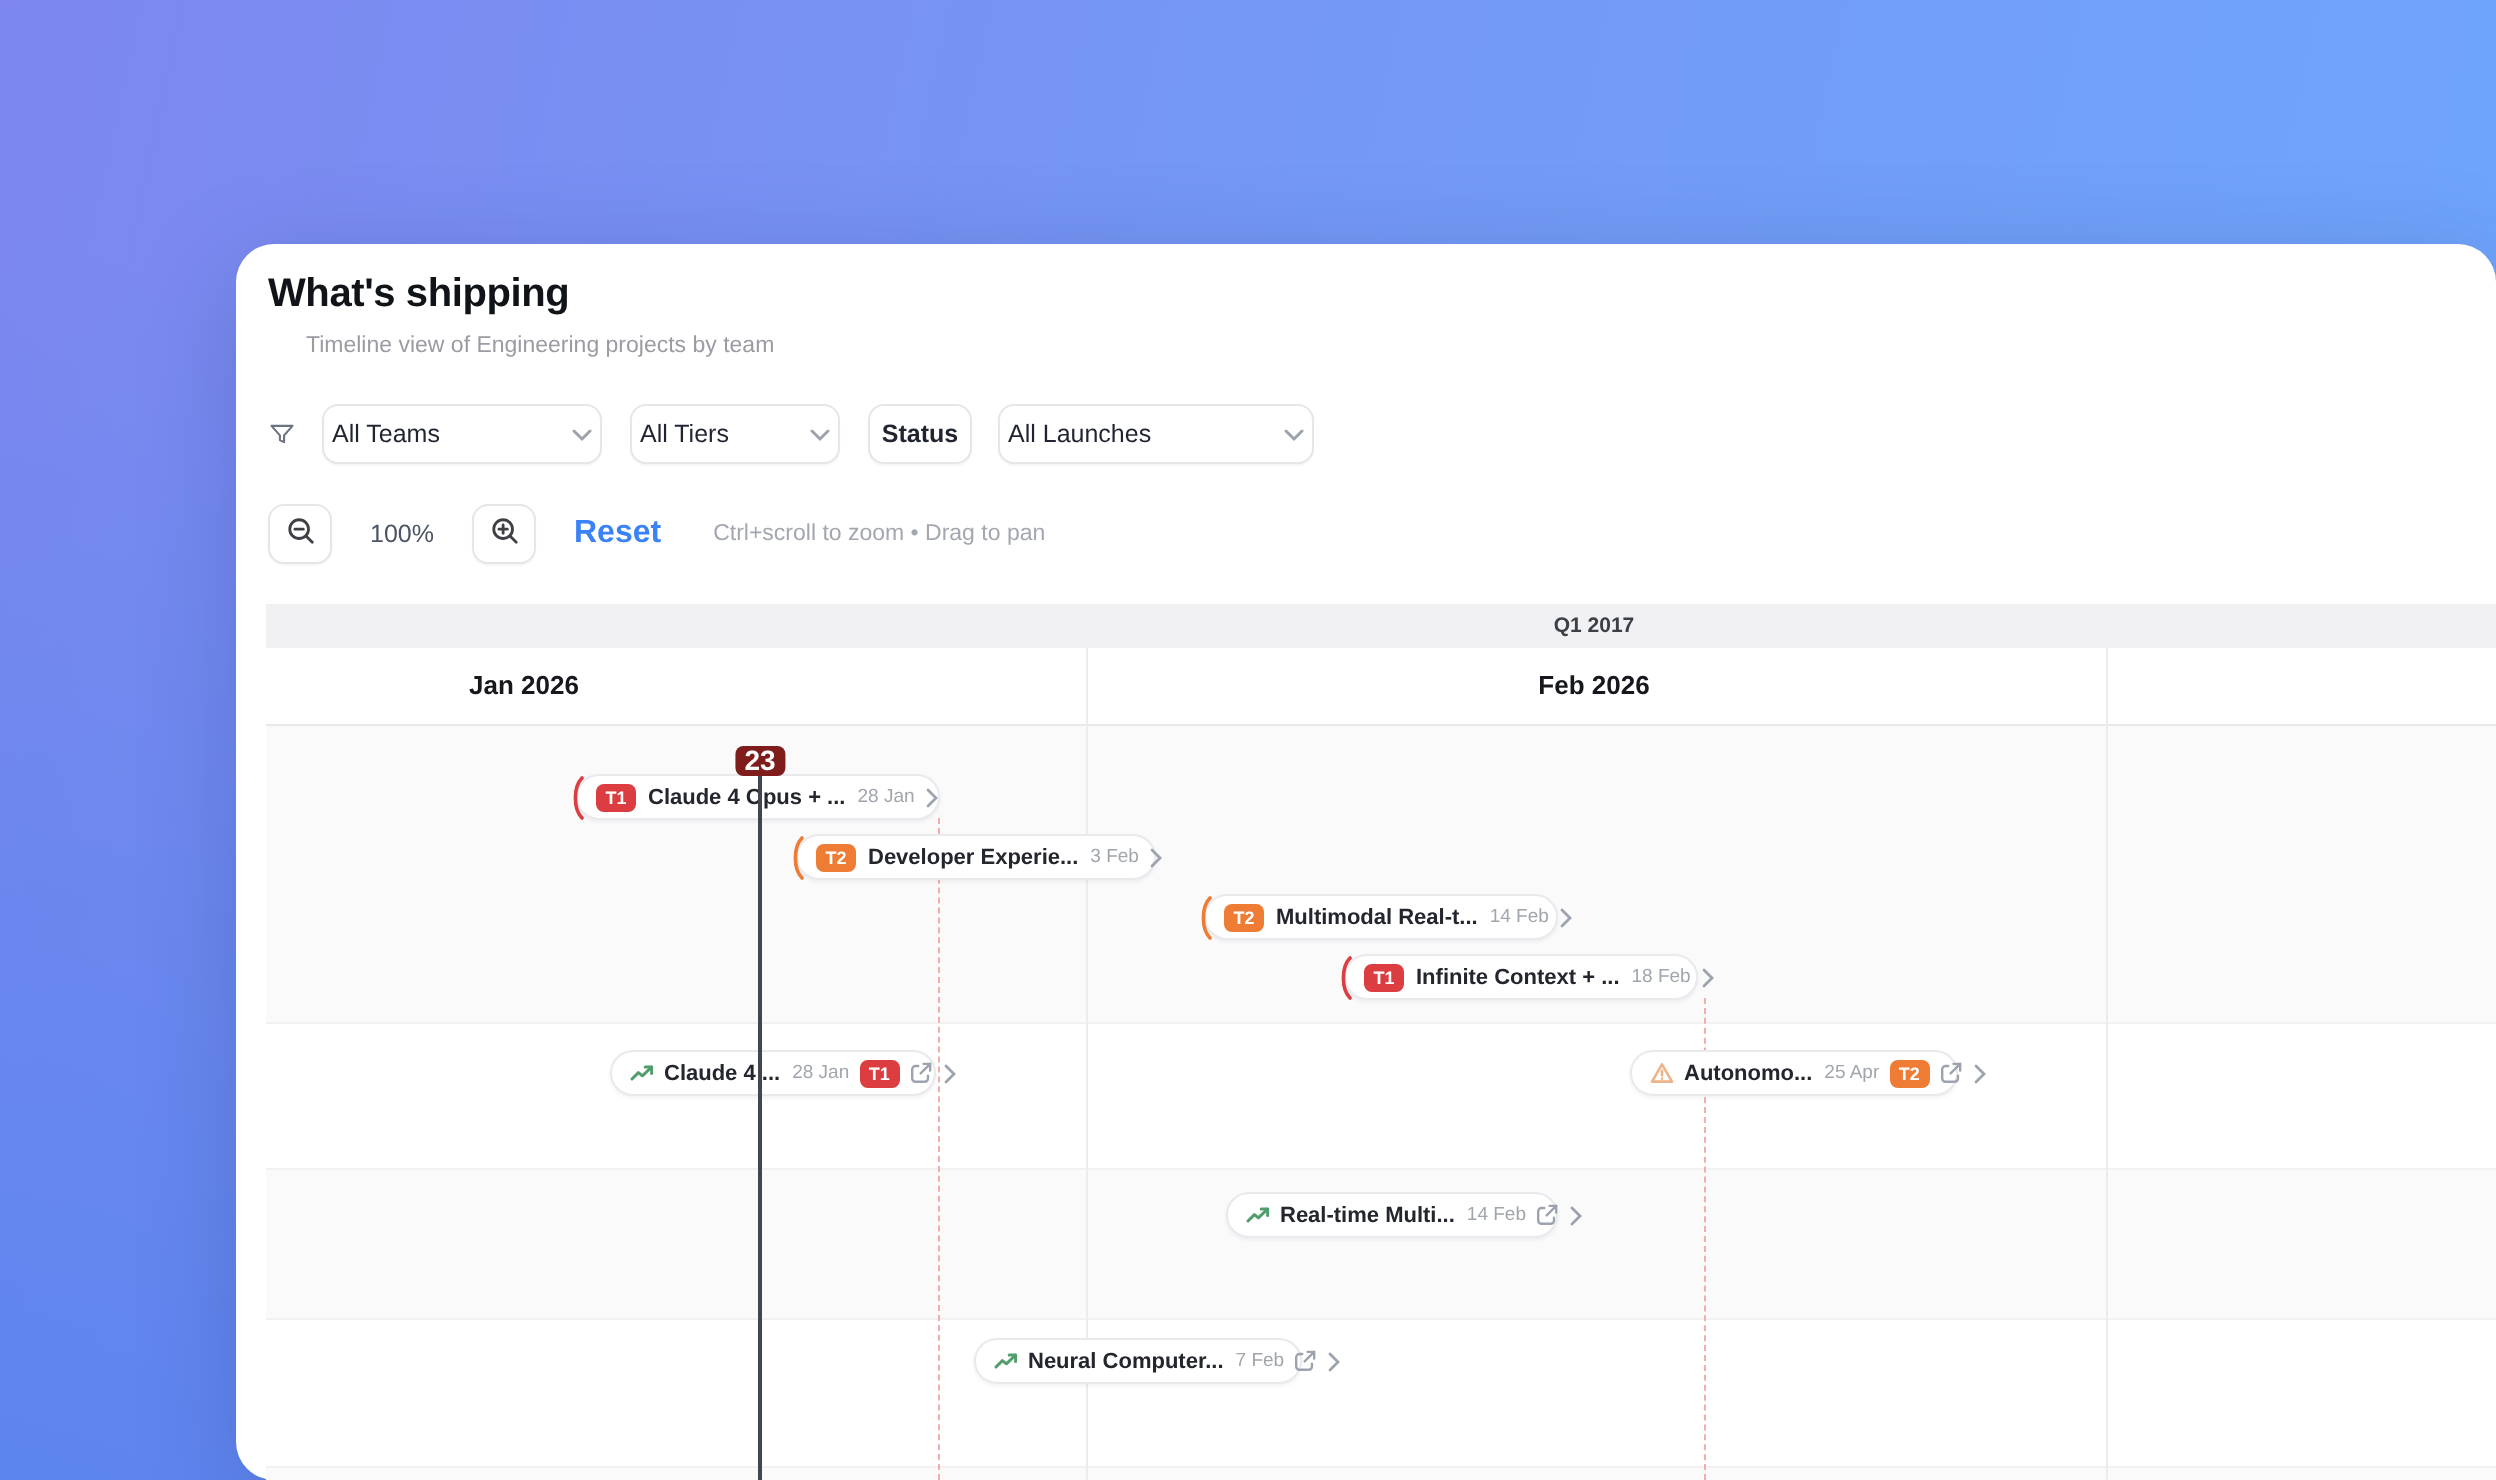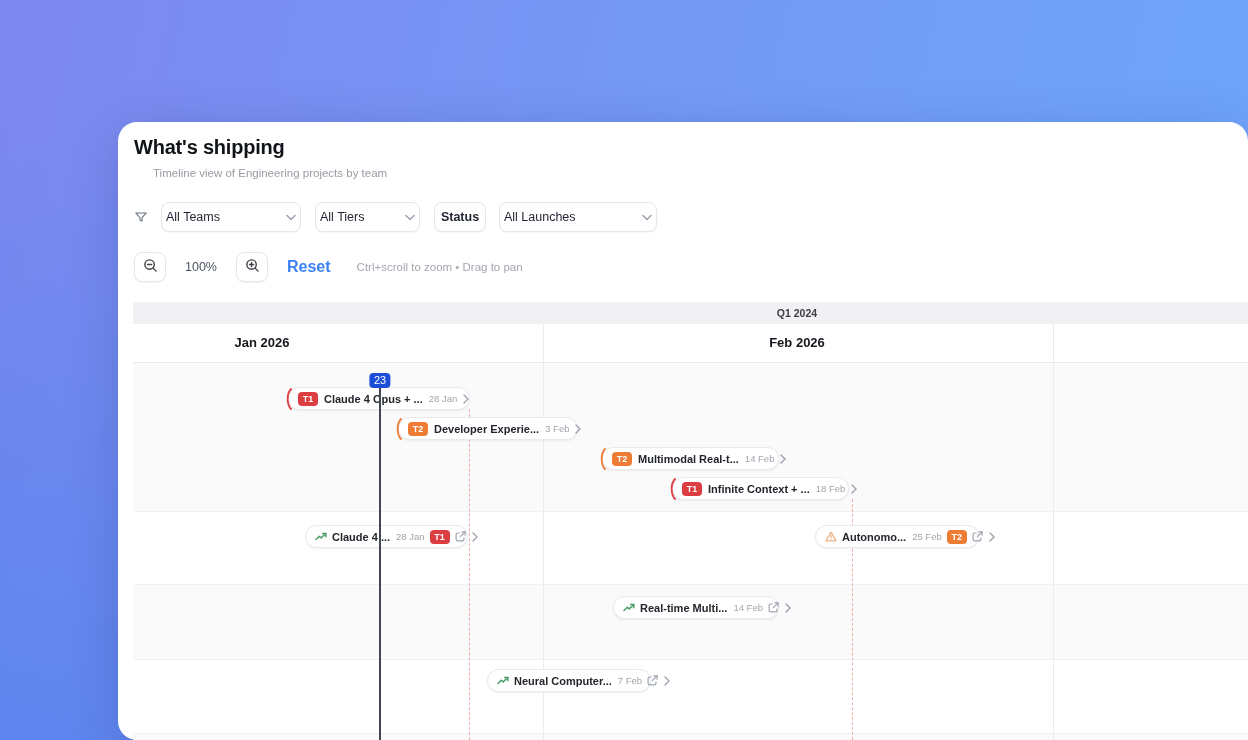--- a/index.html
+++ b/index.html
@@ -58,21 +58,21 @@
 
   .vline { position:absolute; width:1px; top:22px; height:416px; background:#ececef; z-index:1; pointer-events:none; }
   .v1 { left:410px; } .v2 { left:920px; }
 
   .dashline { position:absolute; width:0; border-left:1px dashed #f2aeaa; bottom:0; z-index:1; pointer-events:none; }
   .d1 { left:336px; top:46px; }
   .d2 { left:719px; top:136px; }
 
   .todayline { position:absolute; left:246px; top:25px; bottom:0; width:2px; background:#42474f; z-index:5; }
   .todaybadge { position:absolute; left:247px; top:10px; transform:translateX(-50%); z-index:6;
-    background:#1d4ed8; color:#fff; font-size:11px; font-weight:400; line-height:14px; height:15px;
+    background:#7f1d1d; color:#fff; font-size:14px; font-weight:700; line-height:14px; height:15px;
     padding:0 4.5px; border-radius:4px; }
 
   
   .bar { position:absolute; height:23px; background:#fff; border:1px solid #e9e9ee; border-radius:12px;
     display:flex; align-items:center; white-space:nowrap; padding:0 8px 0 9px; z-index:3;
     box-shadow:0 1px 2px rgba(16,24,40,.06); cursor:pointer; }
   .bracket { position:absolute; left:-4px; top:50%; transform:translateY(-50%); display:flex; }
   .t1c { color:#dc3d41; } .t2c { color:#ee7c35; }
   .tbadge { display:inline-flex; align-items:center; justify-content:center; min-width:20px; height:14px;
     border-radius:4px; color:#fff; font-size:9px; font-weight:700; padding:0 4px; }
@@ -158,21 +158,21 @@
               <path d="M7 4.8v4.4"></path>
             </svg>
         </span>
       </button>
       <span class="zreset">Reset</span>
       <span class="zhint">Ctrl+scroll to zoom • Drag to pan</span>
     </div>
 
     <div class="timeline">
       <div class="qbar">
-        <span class="qlabel">Q1 2024</span>
+        <span class="qlabel">Q1 2017</span>
       </div>
       <div class="monthrow">
         <span class="mlabel m-jan">Jan 2026</span>
         <span class="mlabel m-feb">Feb 2026</span>
       </div>
 
       <div class="grid">
         <div class="lane l1"></div>
         <div class="lane l2"></div>
         <div class="lane l3"></div>
@@ -272,21 +272,21 @@
 
         <div class="bar b6">
           <span class="licon">
             <svg width="12" height="11" viewBox="0 0 12 11" fill="none" stroke="#ecb488" stroke-width="1.3" stroke-linecap="round" stroke-linejoin="round">
                 <path d="M6 1.2L11 9.8H1L6 1.2z"></path>
                 <path d="M6 4.4v2.2"></path>
                 <path d="M6 8.3v.1"></path>
               </svg>
           </span>
           <span class="btitle">Autonomo...</span>
-          <span class="bdate">25 Feb</span>
+          <span class="bdate">25 Apr</span>
           <span class="tbadge t2 lbadge">T2</span>
           <span class="lext">
             <svg width="11" height="11" viewBox="0 0 12 12" fill="none" stroke="#9ca3af" stroke-width="1.3" stroke-linecap="round" stroke-linejoin="round">
                 <path d="M4.5 2.2H3c-1 0-1.8.8-1.8 1.8v5c0 1 .8 1.8 1.8 1.8h5c1 0 1.8-.8 1.8-1.8V7.5"></path>
                 <path d="M7.4 1h3.6v3.6"></path>
                 <path d="M11 1L5.8 6.2"></path>
               </svg>
           </span>
           <span class="bchev">
             <svg width="6" height="10" viewBox="0 0 6 10" fill="none">

